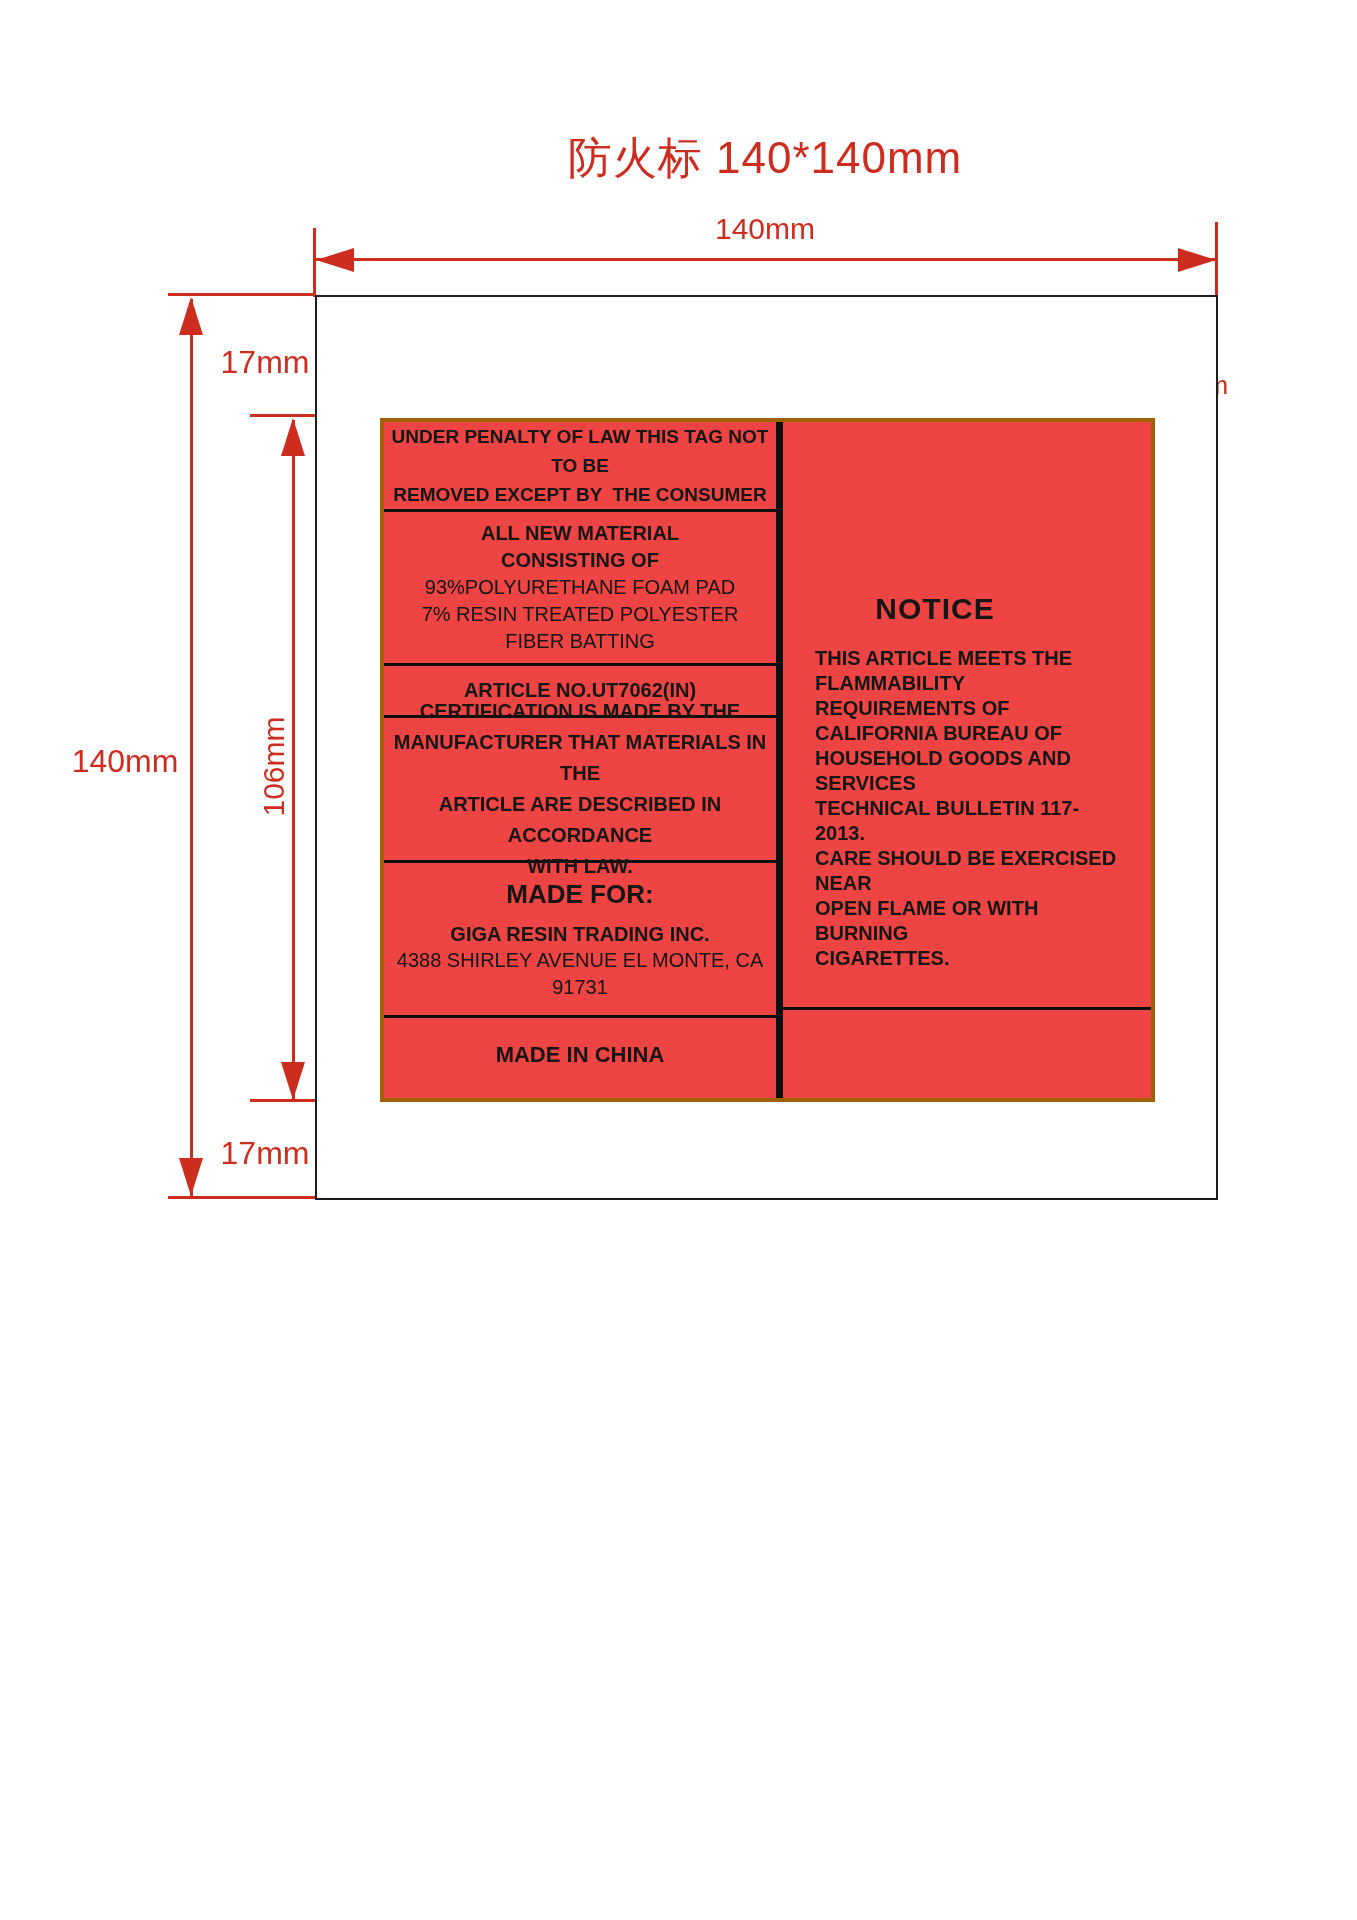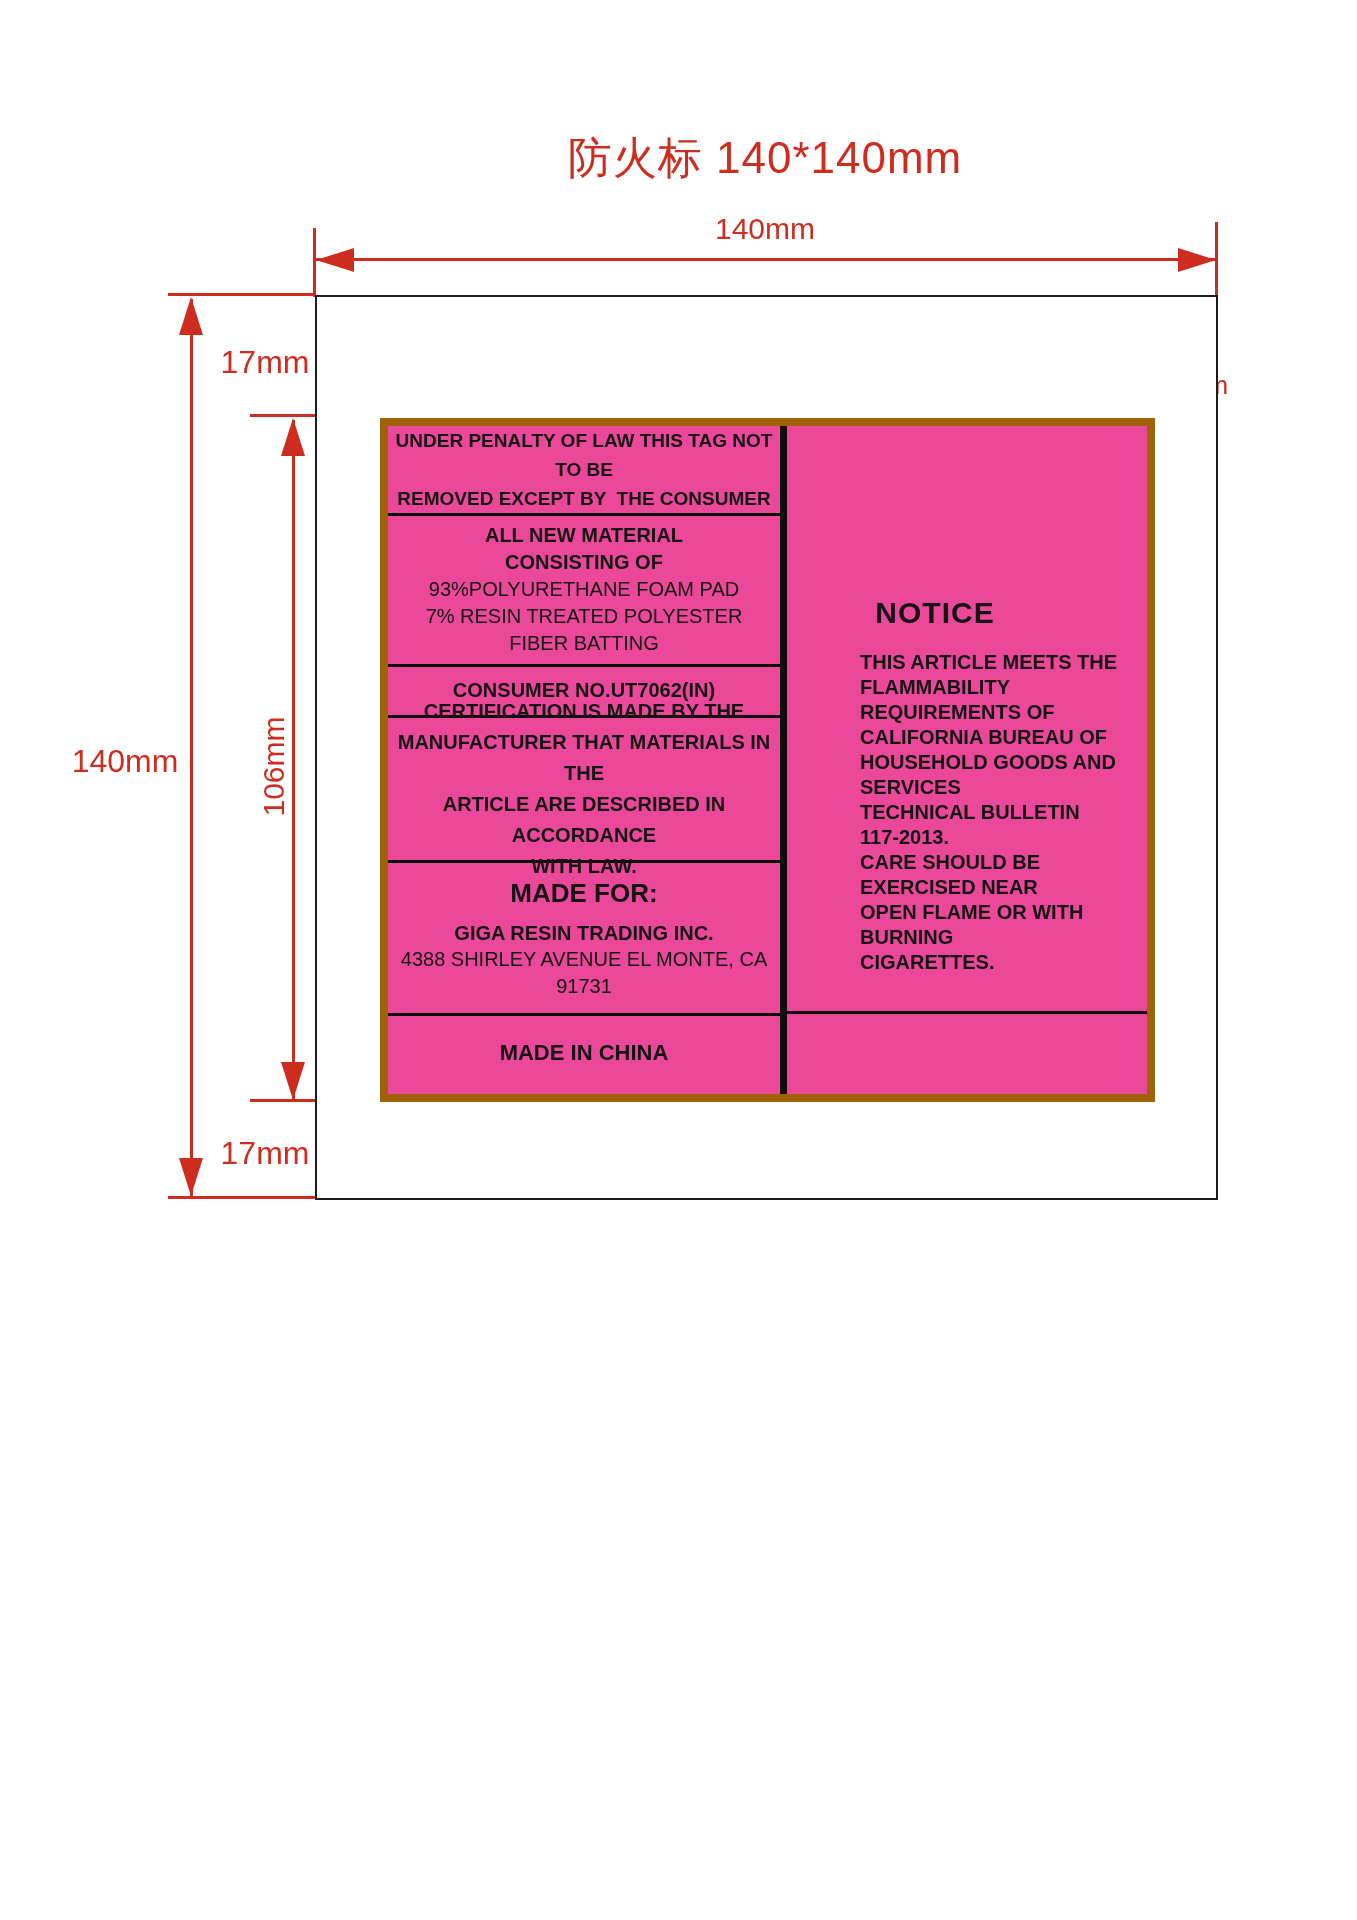--- a/index.html
+++ b/index.html
@@ -26,21 +26,21 @@
   .dimlbl{color:var(--red);text-align:center;line-height:1.1;}
 
   .arr{width:0;height:0;}
   .arr-left {border-top:12px solid transparent;border-bottom:12px solid transparent;border-right:38px solid var(--red);}
   .arr-right{border-top:12px solid transparent;border-bottom:12px solid transparent;border-left:38px solid var(--red);}
   .arr-up   {border-left:12px solid transparent;border-right:12px solid transparent;border-bottom:38px solid var(--red);}
   .arr-down {border-left:12px solid transparent;border-right:12px solid transparent;border-top:38px solid var(--red);}
 
   
   .outer-box{left:315px;top:295px;width:903px;height:905px;border:2px solid #1c1c1c;background:#ffffff;}
-  .inner-box{left:380px;top:418px;width:775px;height:684px;border:8px solid #a16207;display:flex;background:#ec4899;}
+  .inner-box{left:380px;top:418px;width:775px;height:684px;border:4px solid #a16207;display:flex;background:#ef4444;}
 
   .col-left{width:399px;border-right:7px solid #0e0e0e;display:flex;flex-direction:column;}
   .col-right{flex:1;display:flex;flex-direction:column;}
 
   .row{border-bottom:3px solid #0e0e0e;display:flex;flex-direction:column;
        align-items:center;justify-content:center;text-align:center;}
   .row-penalty{height:98px;font-weight:bold;font-size:19px;line-height:29px;}
   .row-material{height:173px;font-size:20px;line-height:27px;}
   .row-material .b{font-weight:bold;}
   .row-registry{height:59px;font-weight:bold;font-size:20px;}
@@ -50,21 +50,21 @@
   .company{font-weight:bold;font-size:20px;line-height:26px;}
   .address{font-size:20px;line-height:27px;}
   .row-delivery{height:88px;border-bottom:none;align-items:stretch;text-align:left;
                 padding:14px 0 0 24px;justify-content:flex-start;}
   .date-line{font-weight:bold;font-size:21px;line-height:26px;}
   .made-in{font-weight:bold;font-size:22px;line-height:26px;text-align:center;margin-top:10px;padding-right:24px;}
 
   .notice-cell{height:588px;border-bottom:3px solid #0e0e0e;padding:168px 26px 0 32px;}
   .notice-heading{font-weight:bold;font-size:30px;line-height:38px;letter-spacing:1px;
                   text-align:center;margin:0 70px 18px 0;}
-  .notice-body{font-weight:bold;font-size:20px;line-height:25px;margin-left:41px;}
+  .notice-body{font-weight:bold;font-size:20px;line-height:25px;}
   .empty-cell{flex:1;}
 </style>
 </head>
 <body>
 
 <div id="canvas">
 
   <div class="abs title">防火标 140*140mm</div>
 
   <div>
@@ -122,21 +122,21 @@
 
       <div class="row row-material">
         <div class="pre b">ALL NEW MATERIAL
 CONSISTING OF</div>
         <div class="pre">93%POLYURETHANE FOAM PAD
 7% RESIN TREATED POLYESTER
 FIBER BATTING</div>
       </div>
 
       <div class="row row-registry">
-        <div>CONSUMER NO.UT7062(IN)</div>
+        <div>ARTICLE NO.UT7062(IN)</div>
       </div>
 
       <div class="row row-cert">
         <div class="pre">CERTIFICATION IS MADE BY THE
 MANUFACTURER THAT MATERIALS IN THE
 ARTICLE ARE DESCRIBED IN ACCORDANCE
 WITH LAW.</div>
       </div>
 
       <div class="row row-madefor">

